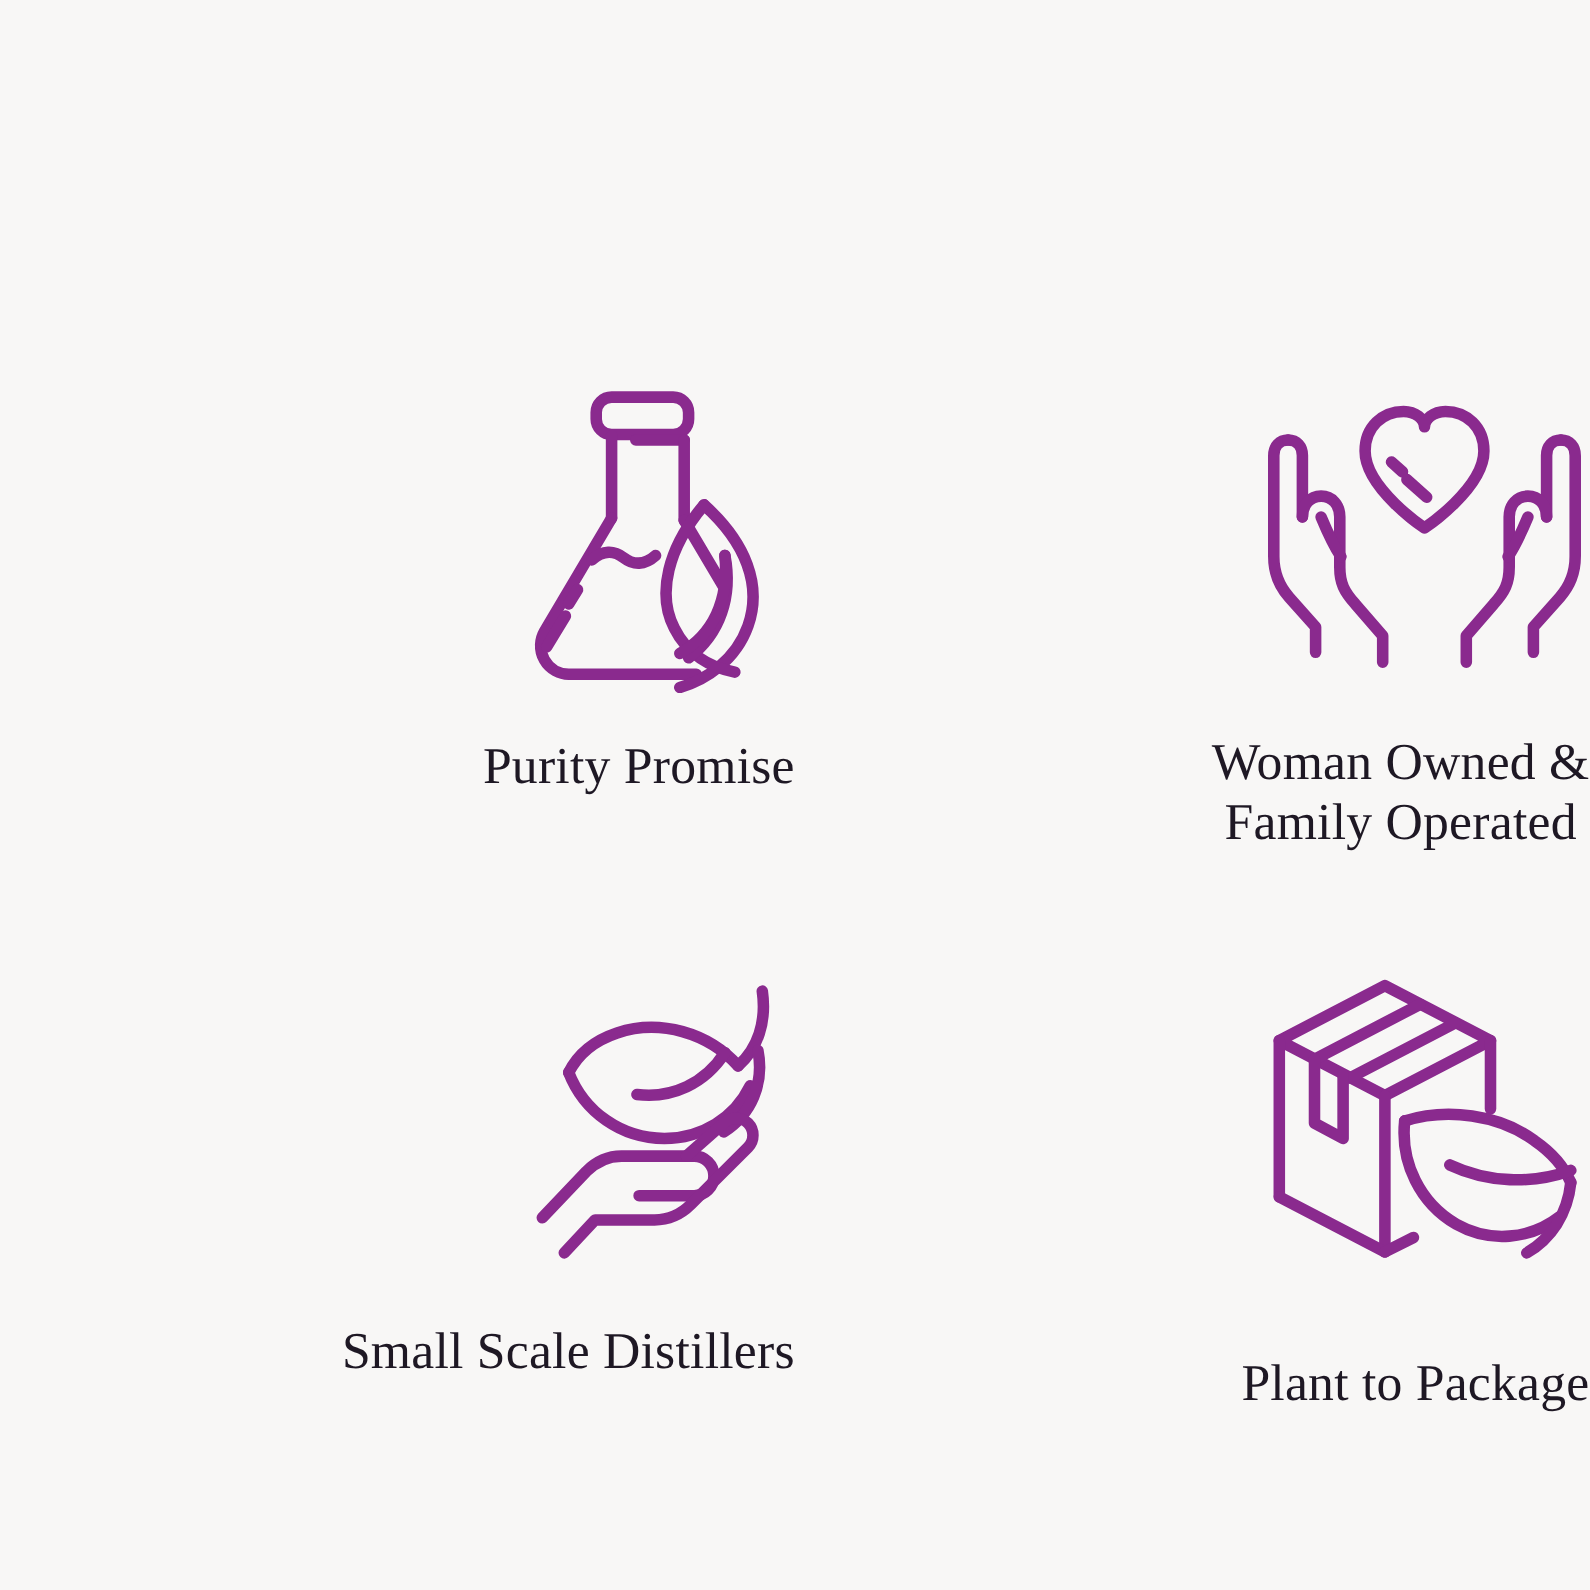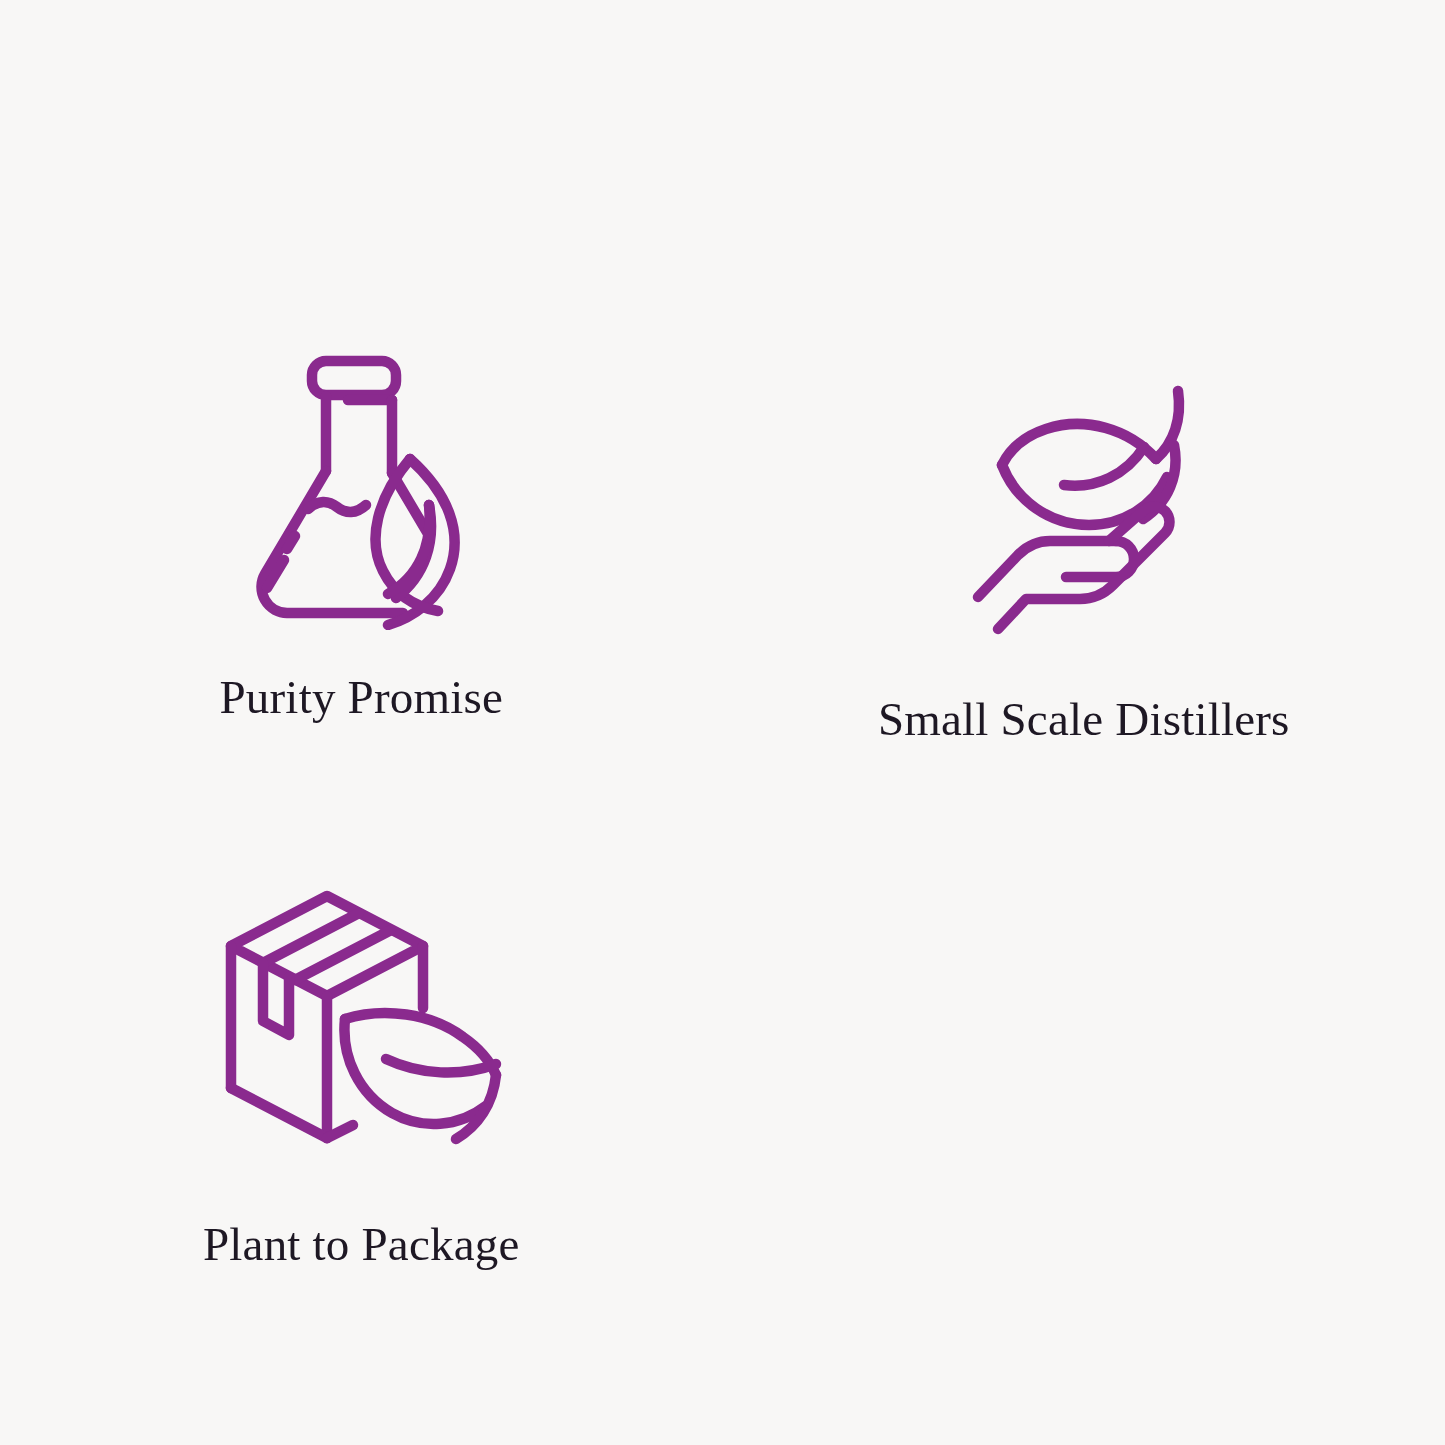--- a/index.html
+++ b/index.html
@@ -53,21 +53,21 @@
     height: 1020px;
     display: grid;
     grid-template-columns: 1fr 1fr;
     grid-template-rows: 1fr 1fr;
   }
 
   .cell {
     position: relative;
     display: flex;
     flex-direction: column;
-    align-items: center;
+    align-items: flex-end;
   }
 
   .cell-icon {
     height: 300px;
     display: flex;
     align-items: center;
     justify-content: center;
   }
   .cell-icon svg {
     display: block;
@@ -89,21 +89,21 @@
   .cell-1 .cell-icon { padding-left: 14px; }
   .cell-1 .cell-label { margin-top: 30px; }
 
   .cell-2 .cell-icon { padding-left: 10px; }
   .cell-2 .cell-label { margin-top: 26px; }
 
   .cell-3 .cell-icon { padding-left: 8px; }
   .cell-3 .cell-label { }
 
   .cell-4 .cell-icon { padding-left: 14px; }
-  .cell-4 .cell-label { margin-top: 47px; }
+  .cell-4 .cell-label { margin-top: 61px; }
 
   
   .grid > .cell-1, .grid > .cell-2 { padding-top: 10px; }
   .grid > .cell-3, .grid > .cell-4 { padding-top: 30px; }
 </style>
 </head>
 <body>
 
 <div class="poster">
 
@@ -134,20 +134,52 @@
           <path d="M167 109 c38 34 53 73 40 110 c-11 31 -38 49 -62 56"></path>
           <path d="M167 109 c-33 39 -43 81 -27 112 c12 24 33 36 55 40"></path>
 
           <path d="M186 155 c7 37 -4 71 -33 93"></path>
           <path d="M186 155 c4 41 -11 72 -41 89"></path>
         </svg>
       </div>
       <div class="cell-label">Purity Promise</div>
     </div>
 
+    <div class="cell cell-2">
+      <div class="cell-icon">
+        <svg width="300" height="265" viewBox="0 0 300 265" fill="none" stroke="#8a2a8e" stroke-width="10.5" stroke-linecap="round" stroke-linejoin="round" aria-hidden="true">
+
+          <path d="M150 122
+                   C150 122 96 86 96 52
+                   C96 30 112 16 131 16
+                   C142 16 150 23 150 30
+                   C150 23 158 16 169 16
+                   C188 16 204 30 204 52
+                   C204 86 150 122 150 122 Z"></path>
+
+          <path d="M120 62 l10 9"></path>
+          <path d="M134 78 l18 16"></path>
+
+          <path d="M26 42 c-8 0 -13 6 -13 14 v92 c0 16 5 27 14 37 l24 27 v23"></path>
+
+          <path d="M26 42 c8 0 13 6 13 14 v56"></path>
+
+          <path d="M39 112 c0 -11 7 -19 17 -19 c10 0 17 8 17 19 c0 0 0 36 0 46 c0 14 4 22 14 33 l25 29 v24"></path>
+
+          <path d="M56 112 c0 0 10 24 18 36"></path>
+
+          <path d="M274 42 c8 0 13 6 13 14 v92 c0 16 -5 27 -14 37 l-24 27 v23"></path>
+          <path d="M274 42 c-8 0 -13 6 -13 14 v56"></path>
+          <path d="M261 112 c0 -11 -7 -19 -17 -19 c-10 0 -17 8 -17 19 c0 0 0 36 0 46 c0 14 -4 22 -14 33 l-25 29 v24"></path>
+          <path d="M244 112 c0 0 -10 24 -18 36"></path>
+        </svg>
+      </div>
+      <div class="cell-label">Woman Owned &amp;
+Family Operated</div>
+    </div>
 
     <div class="cell cell-3">
       <div class="cell-icon">
         <svg width="240" height="250" viewBox="0 0 240 250" fill="none" stroke="#8a2a8e" stroke-width="10.5" stroke-linecap="round" stroke-linejoin="round" aria-hidden="true">
 
           <path d="M210 6 c4 28 -4 52 -22 68"></path>
 
           <path d="M188 74 c-27 -30 -71 -43 -110 -30 c-21 7 -36 20 -44 36"></path>
 
           <path d="M34 80 c14 36 48 60 87 60 c34 0 64 -19 78 -48"></path>

